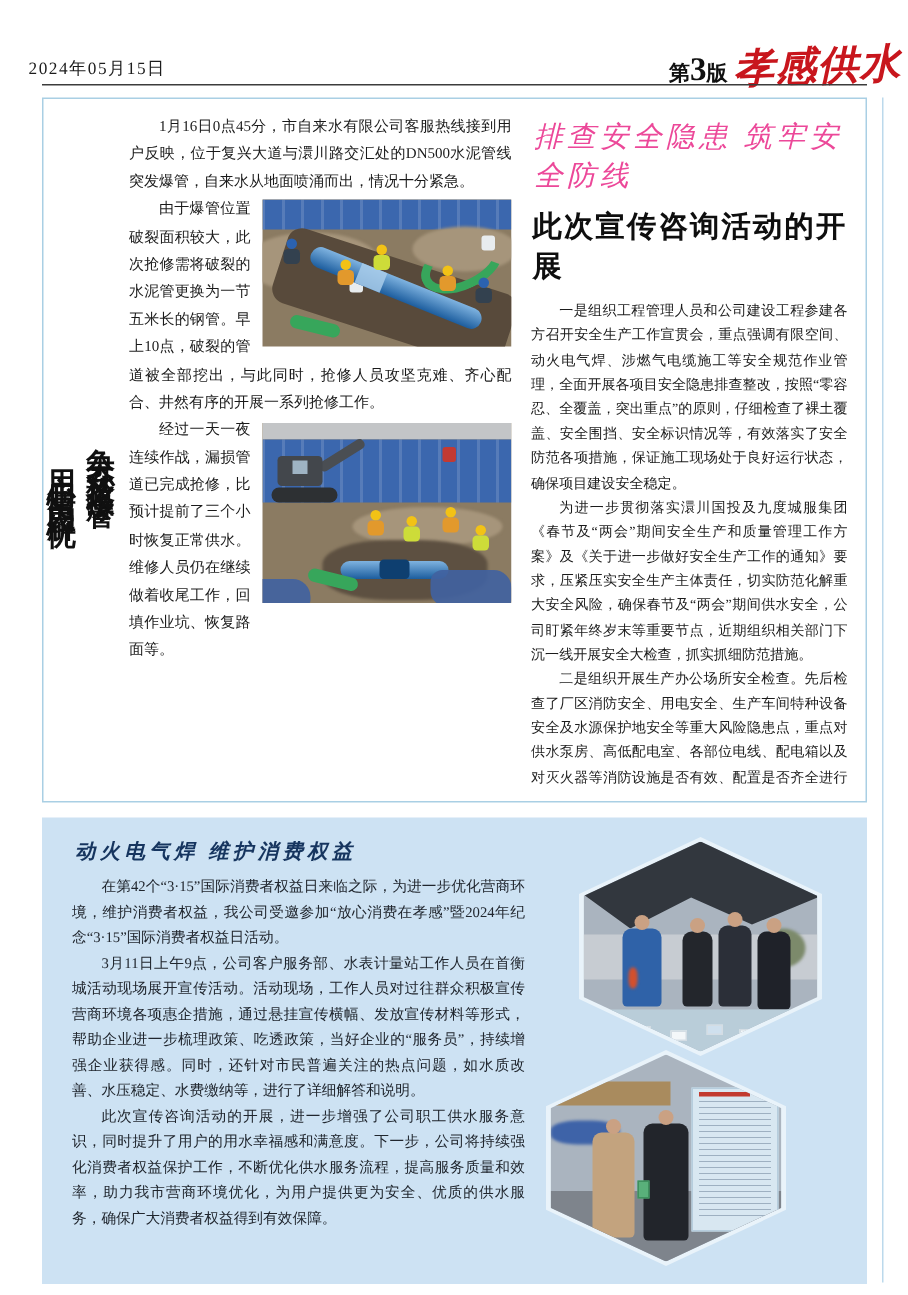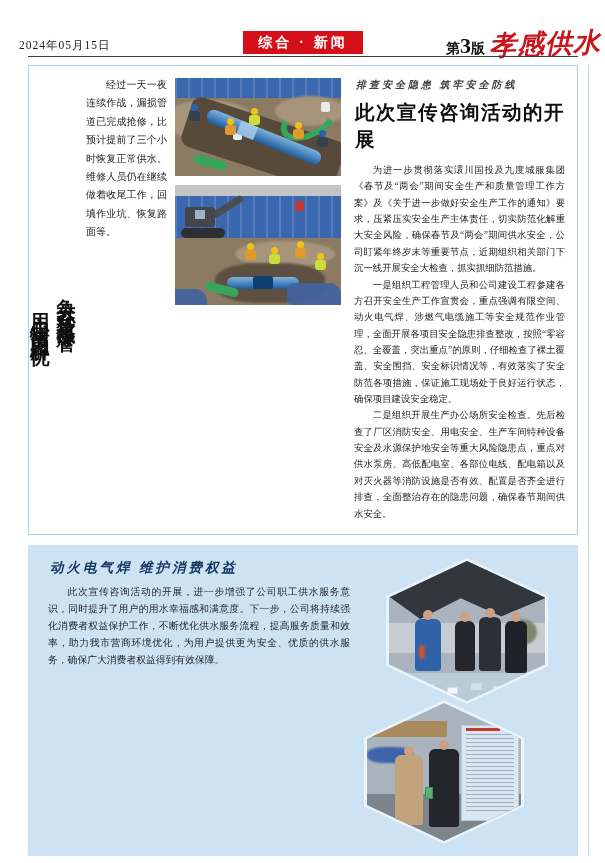--- a/index.html
+++ b/index.html
@@ -25,21 +25,21 @@
 
   .left-article { width:302px; display:flex; gap:7px; }
   .v-headline { width:40px; writing-mode:vertical-rl; text-orientation:upright;
                 font-weight:bold; font-size:19px; color:#101010; letter-spacing:5px;
                 padding-top:6px; display:flex; flex-direction:column; align-items:center; }
   .v-headline .part2 { margin-top:26px; }
   .l-body { flex:1; font-size:10px; line-height:1.84; text-align:justify; color:#1a1a1a; overflow:hidden; }
   .l-body p { text-indent:2em; }
 
   .right-article { flex:1; margin-left:13px; overflow:hidden; }
-  .kicker-red { font-size:10px; font-weight:bold; font-style:italic; color:#404040;
+  .kicker-red { font-size:19px; font-weight:normal; font-style:italic; color:#ec4899;
                 letter-spacing:3px; margin:2px 0 7px 2px; }
   .r-headline { font-family:"Liberation Sans", sans-serif; font-size:19.5px; font-weight:bold;
                 color:#0e0e0e; letter-spacing:1.5px; margin:0 0 9px 1px; }
   .right-article p { font-size:9.4px; line-height:1.74; text-align:justify; text-indent:2em; color:#1b1b1b; }
 
   
   .photo { position:relative; float:right; overflow:hidden; background:#8b7b62; margin:2px 0 5px 8px; }
   .photo1 { width:166px; height:98px; }
   .photo2 { width:166px; height:120px; margin-top:4px; }
   .fence { position:absolute; left:0; width:100%; background:#3b67ae;
@@ -98,56 +98,57 @@
   .board .ttl { position:absolute; left:4px; top:2px; width:60%; height:3px; background:#c23a2f; }
   .bldg { position:absolute; background:#a98b5e; }
   .road { position:absolute; bottom:0; left:0; width:100%; height:34%; background:#7e848c; }
 </style>
 </head>
 <body>
 
 <div class="page">
 
   <div class="hdr-date">2024年05月15日</div>
-  <div class="banner">综合 · 新闻</div>
   <div class="hdr-right">
     <span class="pageno"><span>第</span><span class="num">3</span><span>版</span></span>
     <span class="masthead">孝感供水</span>
   </div>
   <div class="hdr-line"></div>
   <div class="edge-rule"></div>
 
   <section class="top-box">
 
     <article class="left-article">
       <div class="v-headline">
         <span class="part1">争分夺秒抢修爆管</span>
         <span class="part2">用心用情为民解忧</span>
       </div>
       <div class="l-body">
+        <p>1月16日0点45分，市自来水有限公司客服热线接到用户反映，位于复兴大道与澴川路交汇处的DN500水泥管线突发爆管，自来水从地面喷涌而出，情况十分紧急。</p>
 
         <div class="photo photo1">
           <div class="fence"></div>
           <div class="dirt-light" style="left:-12px; top:22px; width:90px; height:40px;"></div>
           <div class="dirt-light" style="left:100px; top:18px; width:70px; height:30px;"></div>
           <div class="trench" style="left:8px; top:40px; width:160px; height:52px;"></div>
           <div class="bucket" style="left:146px; top:24px;"></div>
           <div class="bucket" style="left:58px; top:52px;"></div>
           <div class="pipe" style="left:28px; top:52px; width:122px; height:14px; transform:rotate(22deg);">
             <span class="band" style="left:34px;"></span>
           </div>
           <div class="hose" style="left:104px; top:26px;"></div>
           <div class="hose2" style="left:18px; top:80px;"></div>
           <div class="worker" style="left:14px; top:26px; --h:#2b62b0; --v:#33414f;"></div>
           <div class="worker" style="left:50px; top:40px; --h:#f2c216; --v:#e2992c;"></div>
           <div class="worker" style="left:74px; top:30px; --h:#f2c216; --v:#cddc39;"></div>
           <div class="worker" style="left:118px; top:44px; --h:#f2c216; --v:#e2992c;"></div>
           <div class="worker" style="left:142px; top:52px; --h:#2b62b0; --v:#33414f;"></div>
         </div>
 
+        <p>由于爆管位置破裂面积较大，此次抢修需将破裂的水泥管更换为一节五米长的钢管。早上10点，破裂的管道被全部挖出，与此同时，抢修人员攻坚克难、齐心配合、井然有序的开展一系列抢修工作。</p>
 
         <div class="photo photo2">
           <div class="sky"></div>
           <div class="fence"></div>
           <div class="bucket" style="left:120px; top:16px; background:#c23a33;"></div>
           <div class="excavator">
             <div class="boom"></div>
             <div class="cab">
                 <div class="win"></div>
               </div>
@@ -168,30 +169,32 @@
         </div>
 
         <p>经过一天一夜连续作战，漏损管道已完成抢修，比预计提前了三个小时恢复正常供水。维修人员仍在继续做着收尾工作，回填作业坑、恢复路面等。</p>
 
       </div>
     </article>
 
     <article class="right-article">
       <div class="kicker-red">排查安全隐患 筑牢安全防线</div>
       <h2 class="r-headline">此次宣传咨询活动的开展</h2>
+      <p>一是组织工程管理人员和公司建设工程参建各方召开安全生产工作宣贯会，重点强调有限空间、动火电气焊、涉燃气电缆施工等安全规范作业管理，全面开展各项目安全隐患排查整改，按照“零容忍、全覆盖，突出重点”的原则，仔细检查了裸土覆盖、安全围挡、安全标识情况等，有效落实了安全防范各项措施，保证施工现场处于良好运行状态，确保项目建设安全稳定。</p>
       <p>为进一步贯彻落实澴川国投及九度城服集团《春节及“两会”期间安全生产和质量管理工作方案》及《关于进一步做好安全生产工作的通知》要求，压紧压实安全生产主体责任，切实防范化解重大安全风险，确保春节及“两会”期间供水安全，公司盯紧年终岁末等重要节点，近期组织相关部门下沉一线开展安全大检查，抓实抓细防范措施。</p>
-      <p>一是组织工程管理人员和公司建设工程参建各方召开安全生产工作宣贯会，重点强调有限空间、动火电气焊、涉燃气电缆施工等安全规范作业管理，全面开展各项目安全隐患排查整改，按照“零容忍、全覆盖，突出重点”的原则，仔细检查了裸土覆盖、安全围挡、安全标识情况等，有效落实了安全防范各项措施，保证施工现场处于良好运行状态，确保项目建设安全稳定。</p>
       <p>二是组织开展生产办公场所安全检查。先后检查了厂区消防安全、用电安全、生产车间特种设备安全及水源保护地安全等重大风险隐患点，重点对供水泵房、高低配电室、各部位电线、配电箱以及对灭火器等消防设施是否有效、配置是否齐全进行排查，全面整治存在的隐患问题，确保春节期间供水安全。</p>
 
     </article>
   </section>
 
   <section class="bottom-box">
     <div class="b-left">
       <div class="kicker-navy">动火电气焊 维护消费权益</div>
+      <p>在第42个“3·15”国际消费者权益日来临之际，为进一步优化营商环境，维护消费者权益，我公司受邀参加“放心消费在孝感”暨2024年纪念“3·15”国际消费者权益日活动。</p>
+      <p>3月11日上午9点，公司客户服务部、水表计量站工作人员在首衡城活动现场展开宣传活动。活动现场，工作人员对过往群众积极宣传营商环境各项惠企措施，通过悬挂宣传横幅、发放宣传材料等形式，帮助企业进一步梳理政策、吃透政策，当好企业的“服务员”，持续增强企业获得感。同时，还针对市民普遍关注的热点问题，如水质改善、水压稳定、水费缴纳等，进行了详细解答和说明。</p>
       <p>此次宣传咨询活动的开展，进一步增强了公司职工供水服务意识，同时提升了用户的用水幸福感和满意度。下一步，公司将持续强化消费者权益保护工作，不断优化供水服务流程，提高服务质量和效率，助力我市营商环境优化，为用户提供更为安全、优质的供水服务，确保广大消费者权益得到有效保障。</p>
     </div>
 
     <div class="b-photos">
 
       <div class="hexw hexw1">
         <div class="hex">
           <div class="street"></div>
           <div class="canopy"></div>
           <div class="dirt-light" style="left:118px; top:58px; width:30px; height:26px; background:#7c8a6b;"></div>

